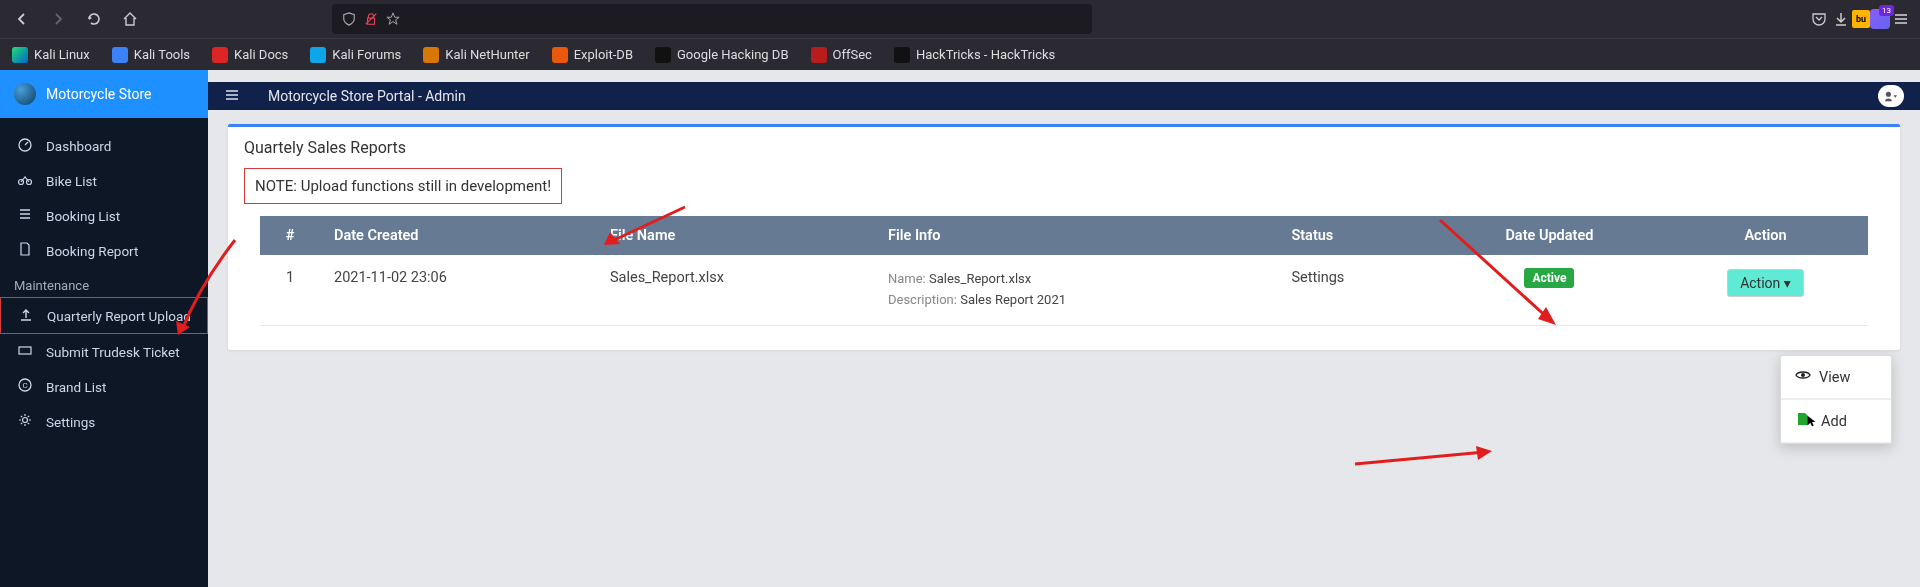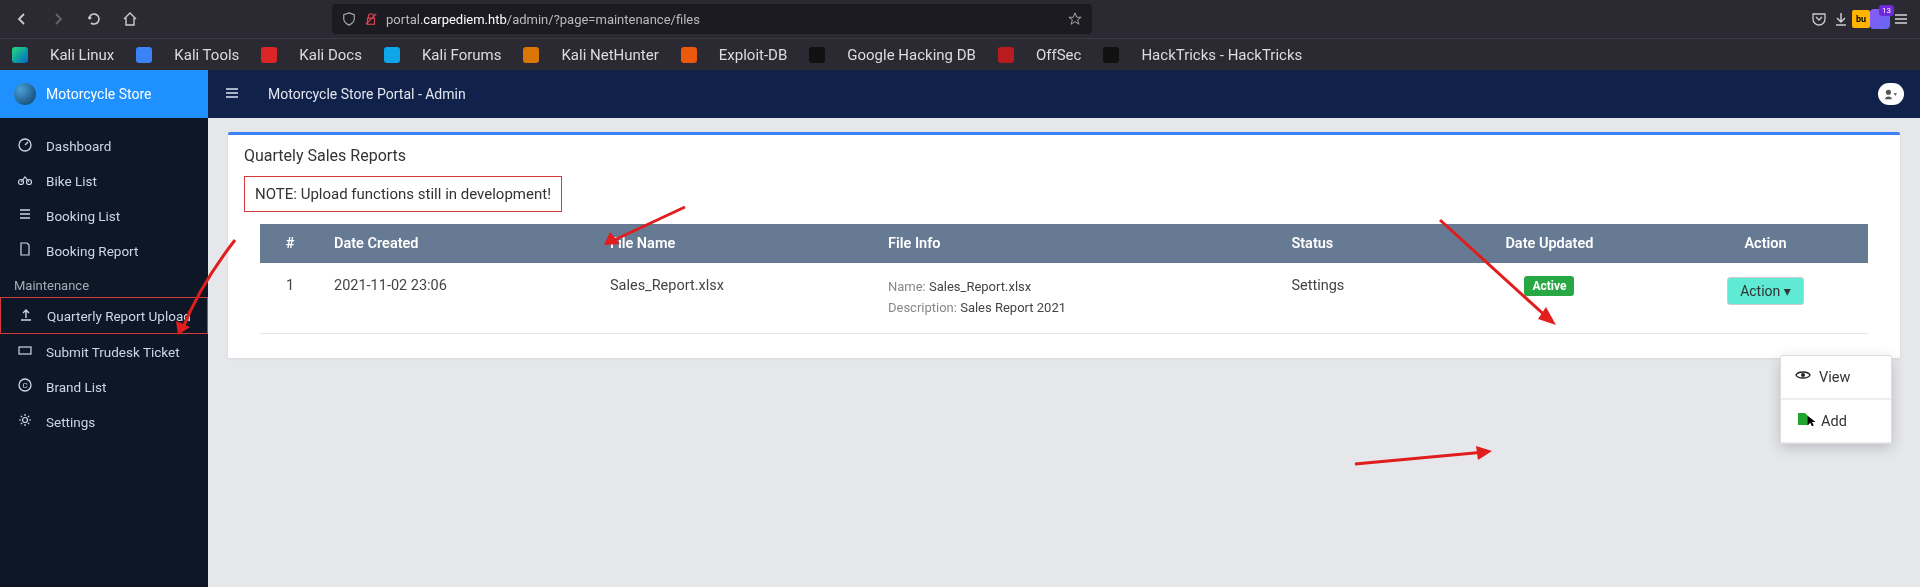--- a/index.html
+++ b/index.html
@@ -14,38 +14,38 @@
     .url-host { color: #fff; }
     .searchbar { flex: 0 0 450px; height: 30px; background: #1c1b22; border-radius: 4px; display: flex; align-items: center; padding: 0 10px; gap: 8px; color: #999; font-size: 13px; margin-left: 6px; }
     .browser-right { margin-left: auto; display: flex; align-items: center; justify-content: flex-end; }
     .browser-icon { width: 22px; height: 22px; color: #bbb; display: flex; align-items: center; justify-content: center; }
     .ext-burp { width: 18px; height: 18px; background: #ffb400; border-radius: 2px; display:flex;align-items:center;justify-content:center;font-size:9px;font-weight:bold;color:#000; }
     .ext-foxy { width: 20px; height: 20px; background: linear-gradient(135deg,#8b5cf6,#6366f1); border-radius: 4px; position: relative; }
     .ext-foxy::after { content: "13"; position: absolute; top:-4px; right:-4px; background:#6d28d9; color:#fff; font-size:8px; padding:1px 3px; border-radius:3px; }
 
     
     .bookmarks { height: 32px; background: #2b2a33; display: flex; align-items: center; padding: 0 8px; gap: 14px; border-top: 1px solid #3a3944; }
-    .bookmark { display: flex; align-items: center; gap: 22px; color: #ddd; font-size: 15px; cursor: pointer; padding: 3px 4px; border-radius: 3px; }
+    .bookmark { display: flex; align-items: center; gap: 6px; color: #ddd; font-size: 13px; cursor: pointer; padding: 3px 4px; border-radius: 3px; }
     .bm-icon { width: 16px; height: 16px; border-radius: 3px; }
 
     
     .app { display: flex; height: calc(587px - 70px); }
 
     
     .sidebar { width: 208px; background: #0e1726; color: #c9d1e0; flex-shrink: 0; display:flex; flex-direction:column; }
     .sidebar-brand { height: 48px; background: #1e90ff; display: flex; align-items: center; padding: 0 14px; gap: 10px; color: #fff; font-size: 14px; }
     .brand-logo { width: 22px; height: 22px; border-radius: 50%; background: radial-gradient(circle at 30% 30%, #4a9fd8, #0a3d62); }
     .sidebar-item { display: flex; align-items: center; gap: 12px; padding: 8px 16px; font-size: 13.5px; cursor: pointer; color: #cdd6e6; }
     .sidebar-item .icon { width: 18px; text-align: center; color: #b8c2d6; }
     .sidebar-section { padding: 10px 14px 4px; font-size: 13px; color: #a3abb9; }
     .sidebar-item.highlighted { border: 1px solid #d43b3b; }
 
     
     .main { flex: 1; background: #e5e7ea; display: flex; flex-direction: column; }
-    .topbar { height: 48px; background: #11224a; display: flex; align-items: center; padding: 0 16px; color: #e3e6ee; font-size: 14px; }
+    .topbar { height: 28px; background: #11224a; display: flex; align-items: center; padding: 0 16px; color: #e3e6ee; font-size: 14px; margin-top: 12px; }
     .menu-toggle { margin-right: 28px; color: #cdd6e6; cursor: pointer; }
     .topbar-right { margin-left: auto; width: 26px; height: 22px; background: #fff; border-radius: 12px; display:flex;align-items:center;justify-content:center;color:#333;font-size:11px; }
 
     
     .content { padding: 14px 20px; }
     .card { background: #fff; border-top: 3px solid #3b82f6; border-radius: 2px; box-shadow: 0 1px 3px rgba(0,0,0,0.08); }
     .card-header { padding: 11px 16px; font-size: 16px; color: #333; }
     .note-box { margin: 0 16px 12px; border: 1px solid #d43b3b; padding: 8px 10px; font-size: 15px; color: #333; display: inline-block; }
     .table-wrap { padding: 0 32px 24px; }
     table { width: 100%; border-collapse: collapse; }
@@ -103,23 +103,20 @@
   </div>
   <div class="urlbar">
     <svg width="14" height="14" viewBox="0 0 16 16">
         <path d="M8 1 L14 3 V8 C14 12 8 15 8 15 C8 15 2 12 2 8 V3 Z" stroke="#aaa" stroke-width="1.3" fill="none"></path>
       </svg>
     <svg width="14" height="14" viewBox="0 0 16 16">
         <rect x="4" y="7" width="8" height="7" stroke="#d45" stroke-width="1.3" fill="none"></rect>
         <path d="M5 7 V5 A3 3 0 0 1 11 5 V7" stroke="#d45" stroke-width="1.3" fill="none"></path>
         <line x1="2" y1="14" x2="14" y2="2" stroke="#d45" stroke-width="1.3"></line>
       </svg>
-    <span class="url-text">
-      <span>portal.</span><span class="url-host">carpediem.htb</span><span>/admin/?page=maintenance/files</span>
-    </span>
     <svg width="14" height="14" viewBox="0 0 16 16">
         <path d="M8 1 L10 6 L15 6 L11 9 L12.5 14 L8 11 L3.5 14 L5 9 L1 6 L6 6 Z" stroke="#aaa" stroke-width="1.1" fill="none"></path>
       </svg>
   </div>
   <div class="browser-right">
     <div class="browser-icon">
       <svg width="16" height="16" viewBox="0 0 16 16">
           <path d="M2 3 H14 V8 A6 6 0 0 1 2 8 Z M5 6 L8 9 L11 6" stroke="#ccc" stroke-width="1.3" fill="none"></path>
         </svg>
     </div>

